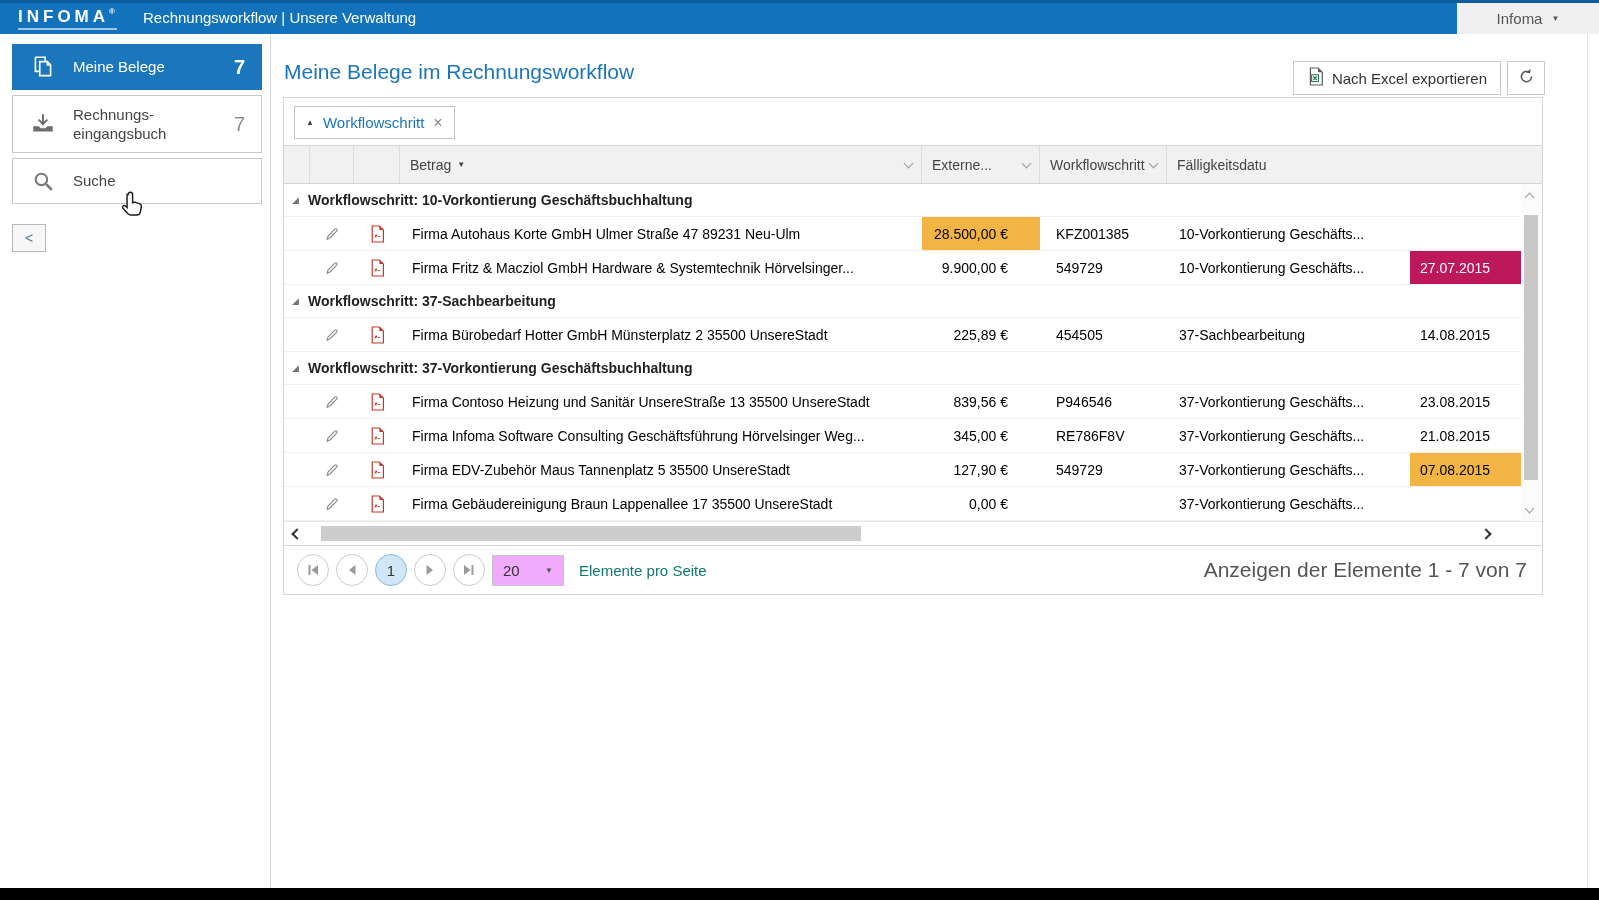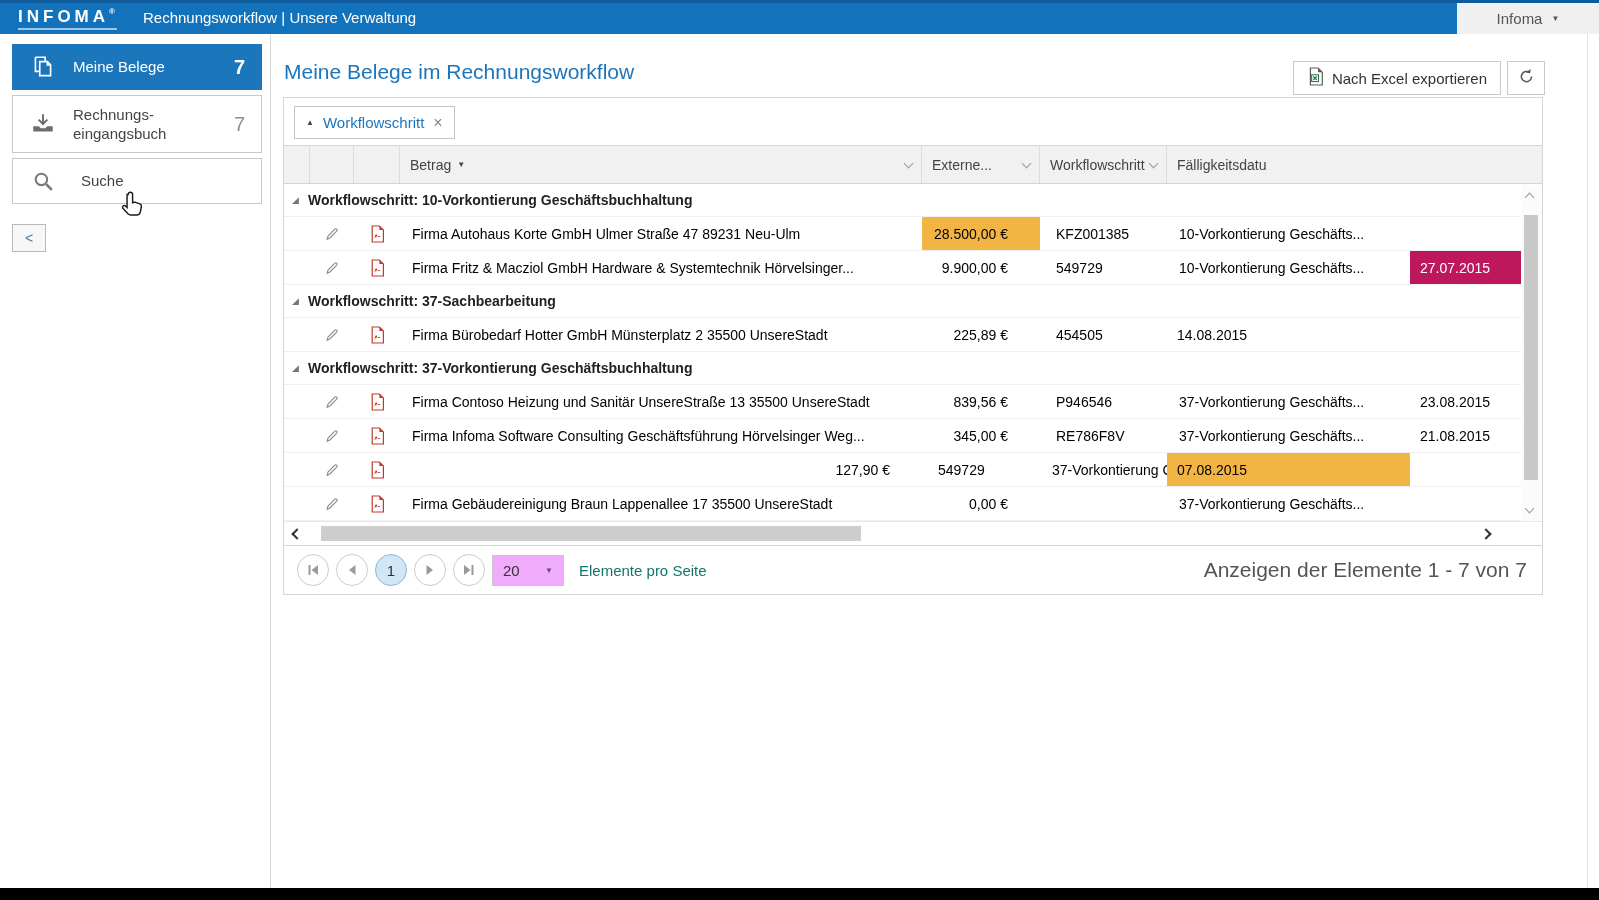--- a/index.html
+++ b/index.html
@@ -18,21 +18,21 @@
     display:flex; align-items:center; justify-content:center; gap:9px; color:#555; font-size:15px; }
   .user-caret { font-size:8px; color:#555; }
 
   
   .divider { position:absolute; left:270px; top:34px; height:854px; width:1px; background:#D8D8D8; }
   .right-edge { position:absolute; right:11px; top:34px; height:854px; width:1px; background:#E3E3E3; }
   .sidebar { position:absolute; left:12px; top:44px; width:250px; }
   .side-item { border:1px solid #C9C9C9; background:#fff; display:flex; align-items:center;
     margin-bottom:5px; position:relative; }
   .side-item.active { background:#1C76BC; border-color:#1C76BC; }
-  .si-1 { height:46px; } .si-2 { height:58px; } .si-3 { height:46px;gap:8px; }
+  .si-1 { height:46px; } .si-2 { height:58px; } .si-3 { height:46px; }
   .side-icon { width:60px; display:flex; justify-content:center; align-items:center; }
   .side-label { font-size:15px; color:#444; line-height:1.3; }
   .side-item.active .side-label { color:#fff; }
   .side-badge { position:absolute; right:16px; top:50%; transform:translateY(-50%);
     font-size:20px; color:#909090; }
   .side-item.active .side-badge { color:#fff; font-weight:600; }
   .collapse-btn { position:absolute; left:12px; top:224px; width:34px; height:28px;
     border:1px solid #B9B9B9; background:#F7F7F7; display:flex; align-items:center; justify-content:center;
     color:#4A7BA6; font-size:14px; }
   .hand-cursor { position:absolute; left:118px; top:190px; z-index:20; }
@@ -291,20 +291,21 @@
     <span class="cell c-pdf">
       <svg width="16" height="18" viewBox="0 0 20 22">
         <path d="M4 1h9l5 5v15H4z" fill="#fff" stroke="#C0392B" stroke-width="1.5"></path>
         <path d="M13 1l5 5h-5z" fill="#C0392B"></path>
         <path d="M6.5 17c.8-2.6 1.8-6 2.4-6 .5 0 .6 2 2.6 3.4 1.9 1.3 3.4-.4 1.6-.9-1.3-.4-3 .2-4.5 1.2-1.4 1-2.6 2.6-2.1 2.3z" fill="#C0392B"></path>
       </svg>
     </span>
     <span class="cell c-adr">Firma Bürobedarf Hotter GmbH Münsterplatz 2 35500 UnsereStadt</span>
     <span class="cell c-betrag">225,89 €</span>
     <span class="cell c-ext">454505</span>
+    <span class="cell c-schritt">37-Sachbearbeitung</span>
     <span class="cell c-datum">14.08.2015</span>
   </div>
 
   <div class="group-row">
     <span class="g-tri">◢</span>
     <span class="g-label">Workflowschritt: 37-Vorkontierung Geschäftsbuchhaltung</span>
   </div>
 
   <div class="data-row">
     <span class="cell c-expand"></span>
@@ -355,20 +356,21 @@
         <path d="M4 16.5l1-3.8L13.6 4a1.6 1.6 0 0 1 2.3 2.3L7.3 15l-3.3 1.5z"></path>
       </svg>
     </span>
     <span class="cell c-pdf">
       <svg width="16" height="18" viewBox="0 0 20 22">
         <path d="M4 1h9l5 5v15H4z" fill="#fff" stroke="#C0392B" stroke-width="1.5"></path>
         <path d="M13 1l5 5h-5z" fill="#C0392B"></path>
         <path d="M6.5 17c.8-2.6 1.8-6 2.4-6 .5 0 .6 2 2.6 3.4 1.9 1.3 3.4-.4 1.6-.9-1.3-.4-3 .2-4.5 1.2-1.4 1-2.6 2.6-2.1 2.3z" fill="#C0392B"></path>
       </svg>
     </span>
+    <span class="cell c-adr">Firma EDV-Zubehör Maus Tannenplatz 5 35500 UnsereStadt</span>
     <span class="cell c-betrag">127,90 €</span>
     <span class="cell c-ext">549729</span>
     <span class="cell c-schritt">37-Vorkontierung Geschäfts...</span>
     <span class="cell c-datum hl-orange">07.08.2015</span>
   </div>
 
   <div class="data-row">
     <span class="cell c-expand"></span>
     <span class="cell c-edit">
       <svg width="16" height="16" viewBox="0 0 20 20" fill="none" stroke="#8A8A8A" stroke-width="1.4">

